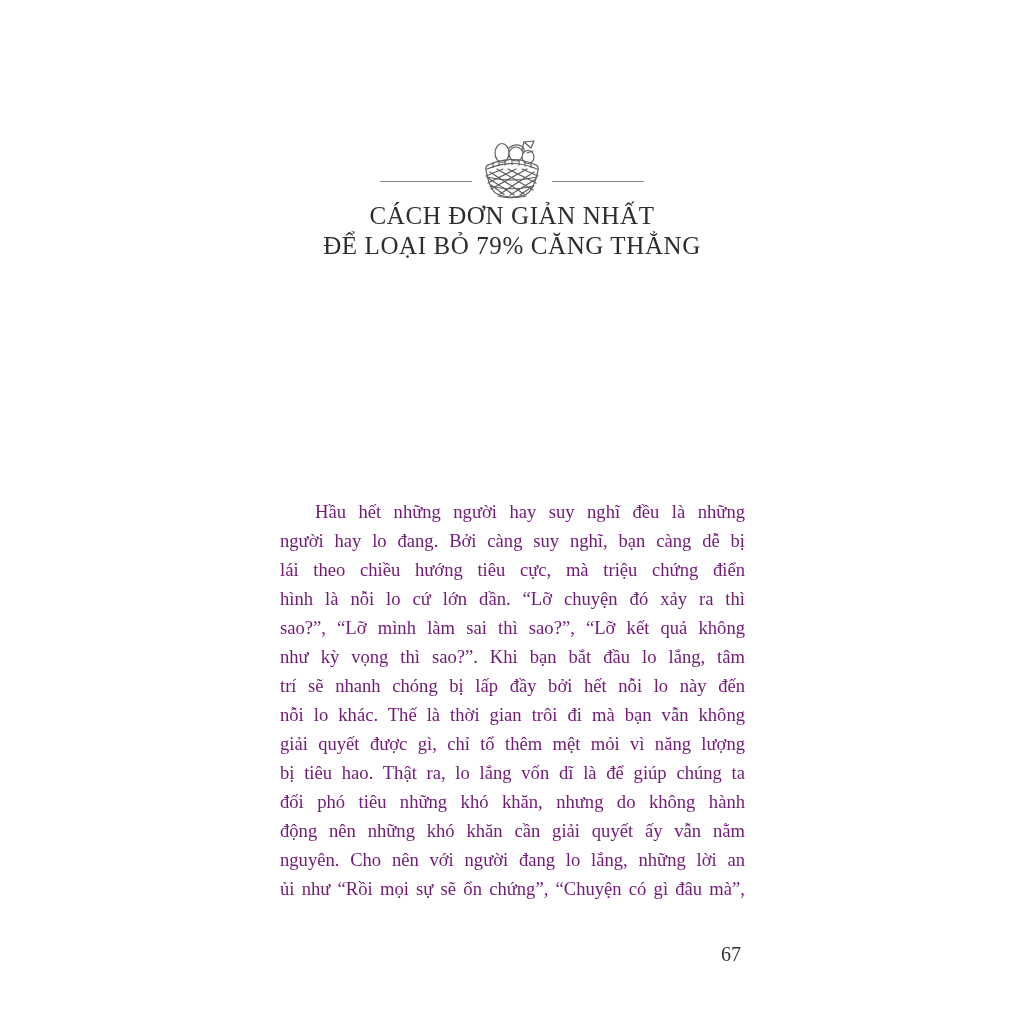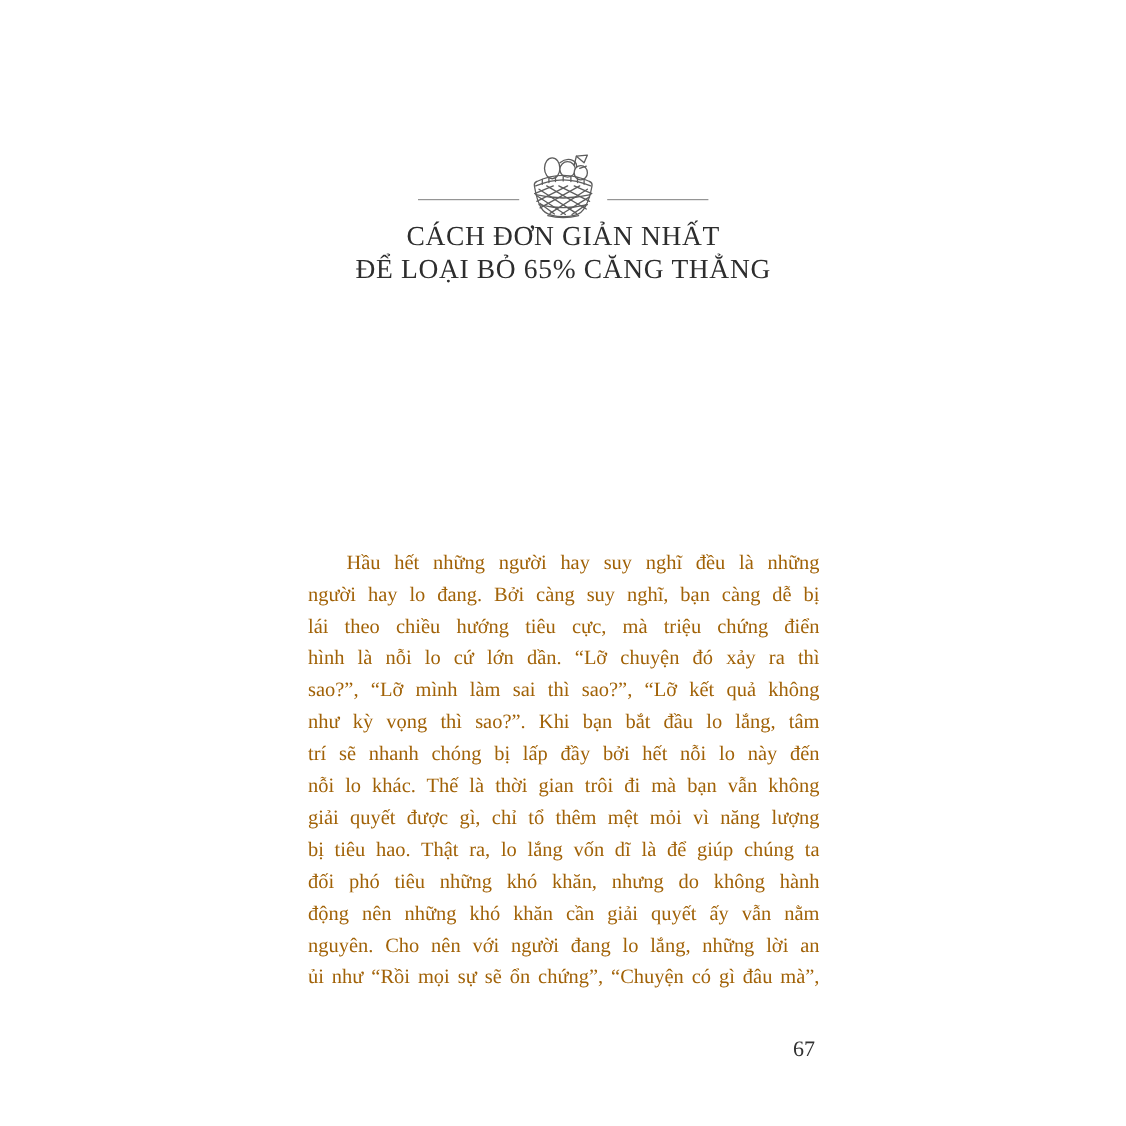--- a/index.html
+++ b/index.html
@@ -55,21 +55,21 @@
     color: #2d2d2d;
   }
 
   
   .body-block {
     position: absolute;
     top: 497px;
     left: 280px;
     width: 465px;
     font-size: 18.6px;
-    color: #a16207;
+    color: #701a75;
   }
   .body-line {
     height: 29px;
     line-height: 29px;
     text-align: justify;
     text-align-last: justify;
     white-space: normal;
     overflow: hidden;
   }
   .body-line.first {
@@ -128,21 +128,21 @@
         <path d="M12 47 Q34 52.5 56 47"></path>
 
         <path d="M20 57 Q34 60.5 48 57"></path>
       </svg>
     </span>
     <div class="rule right"></div>
   </div>
 
   <div class="chapter-title">
     <div>CÁCH ĐƠN GIẢN NHẤT</div>
-    <div>ĐỂ LOẠI BỎ 65% CĂNG THẲNG</div>
+    <div>ĐỂ LOẠI BỎ 79% CĂNG THẲNG</div>
   </div>
 
   <div class="body-block">
     <div class="body-line first">Hầu hết những người hay suy nghĩ đều là những</div>
     <div class="body-line">người hay lo đang. Bởi càng suy nghĩ, bạn càng dễ bị</div>
     <div class="body-line">lái theo chiều hướng tiêu cực, mà triệu chứng điển</div>
     <div class="body-line">hình là nỗi lo cứ lớn dần. “Lỡ chuyện đó xảy ra thì</div>
     <div class="body-line">sao?”, “Lỡ mình làm sai thì sao?”, “Lỡ kết quả không</div>
     <div class="body-line">như kỳ vọng thì sao?”. Khi bạn bắt đầu lo lắng, tâm</div>
     <div class="body-line">trí sẽ nhanh chóng bị lấp đầy bởi hết nỗi lo này đến</div>

